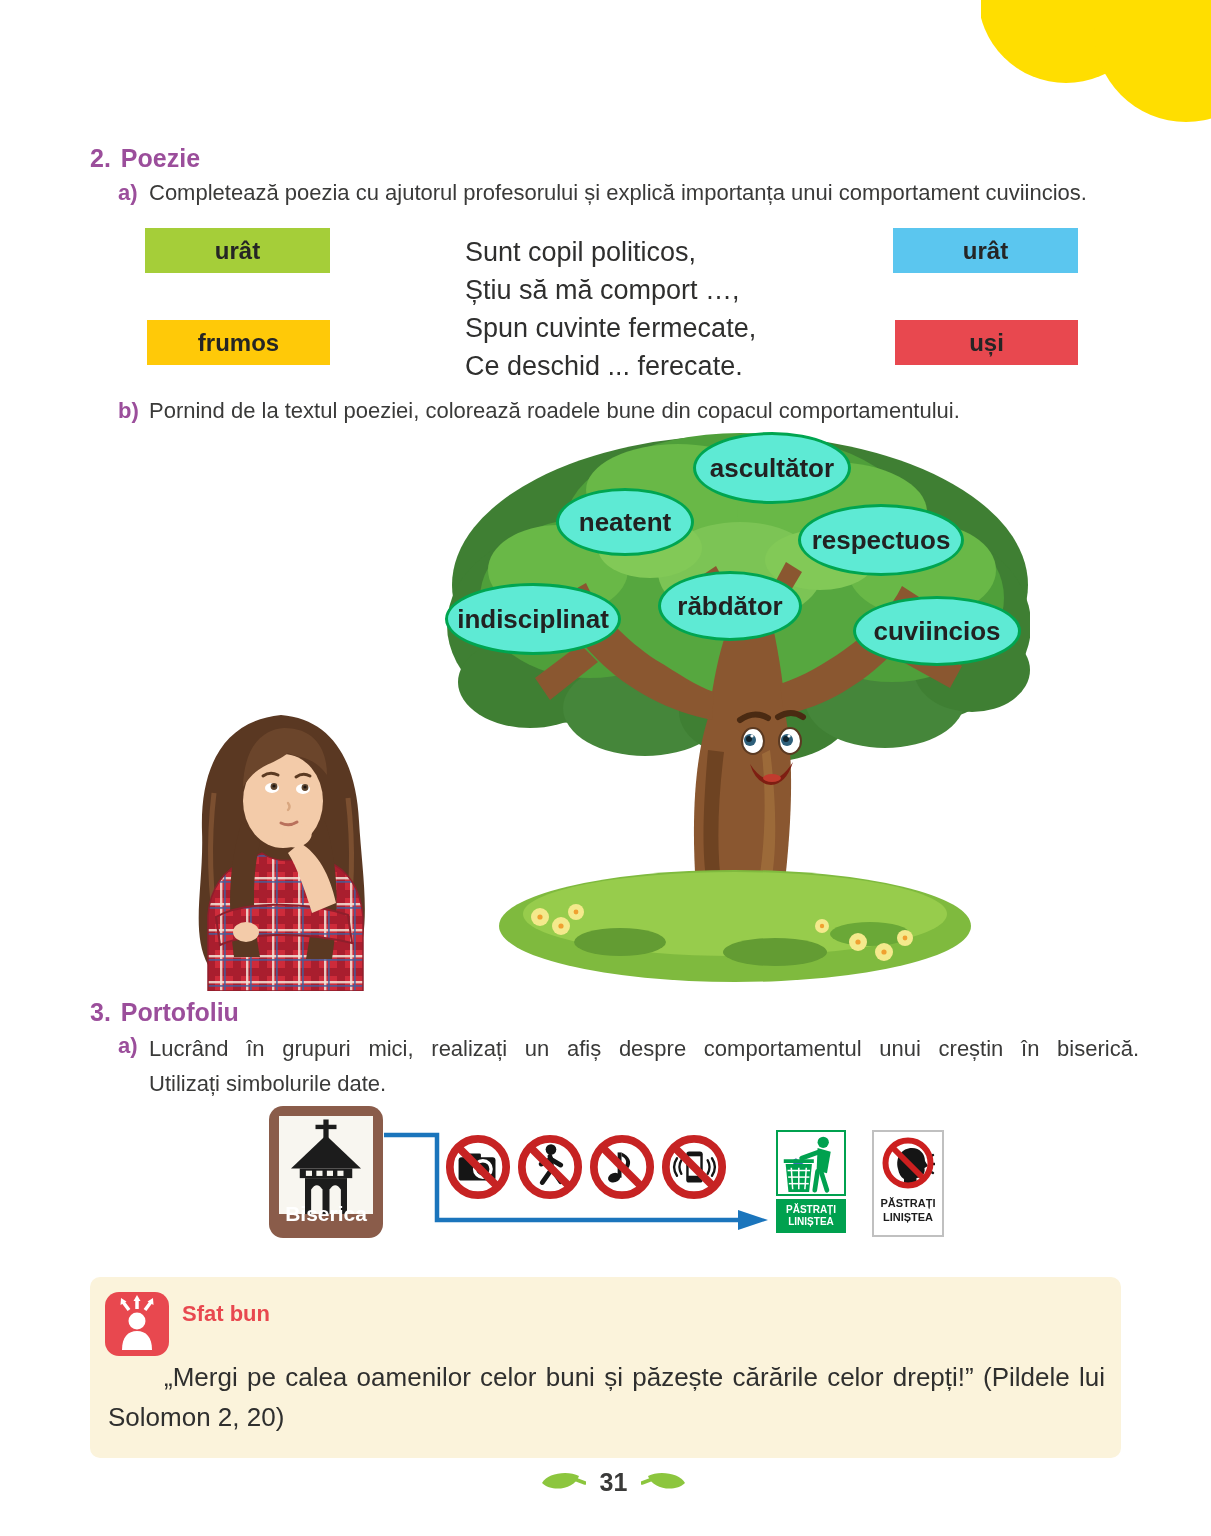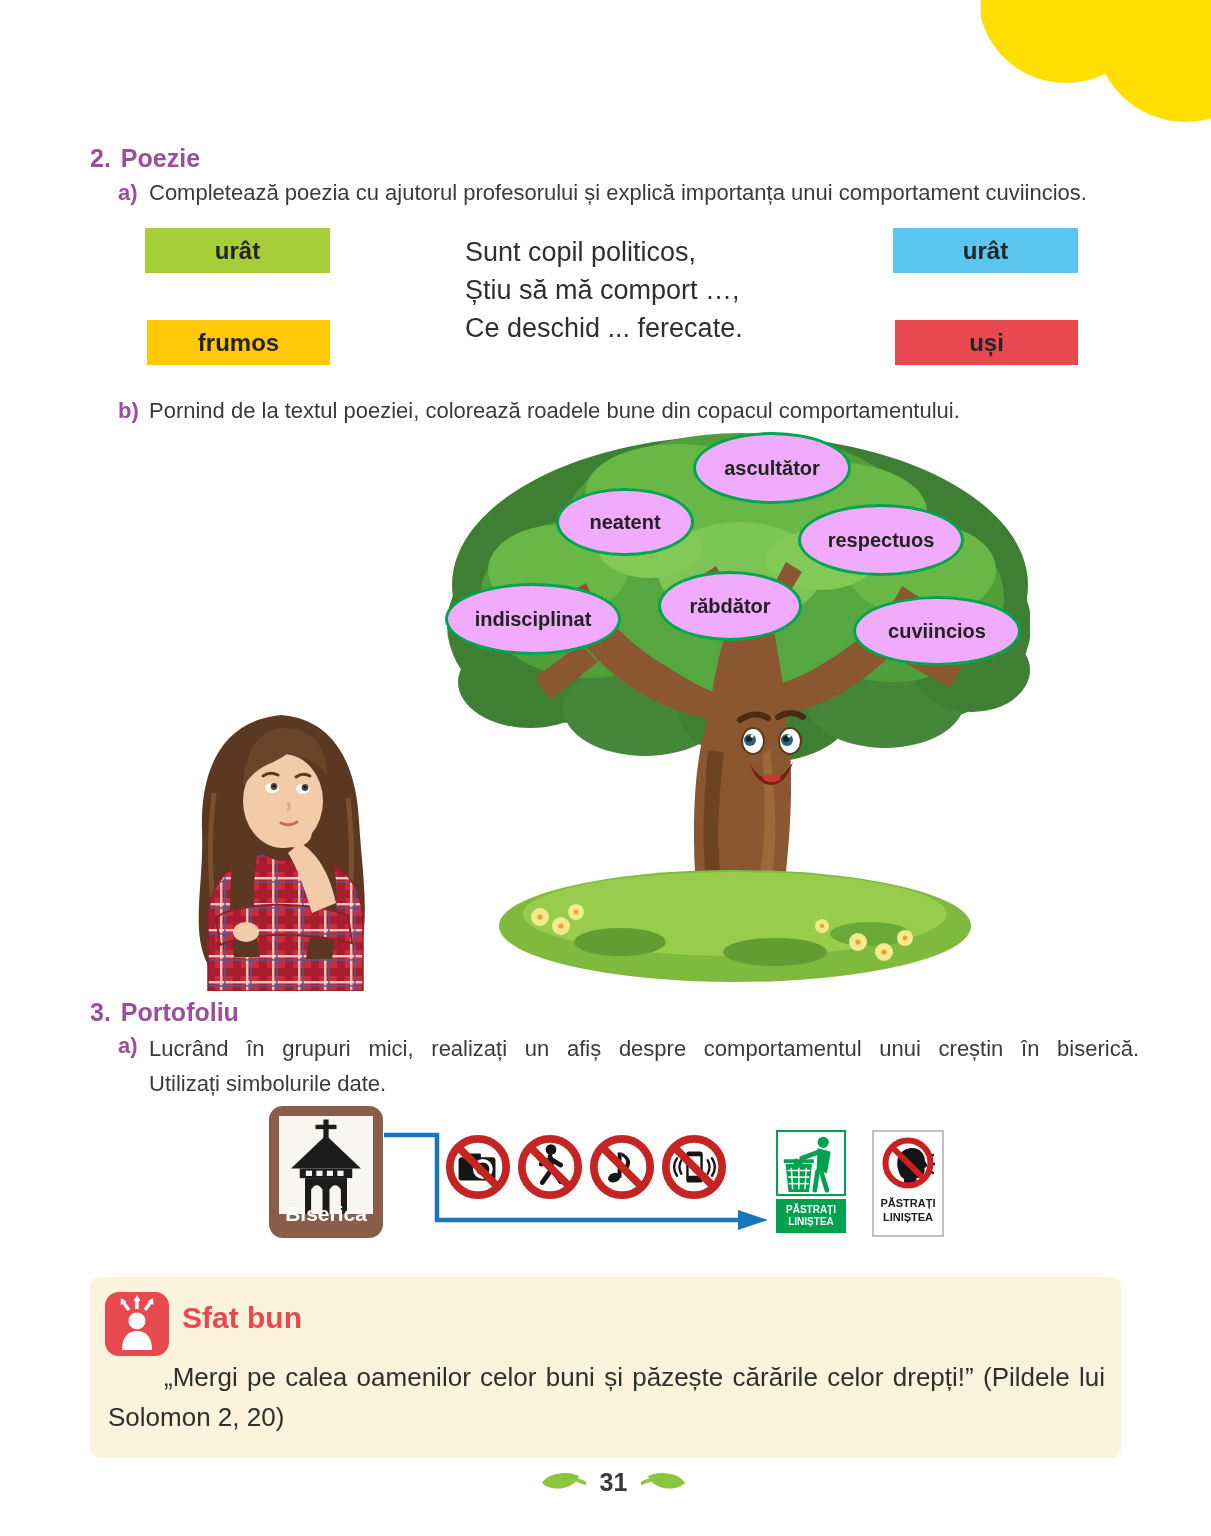--- a/index.html
+++ b/index.html
@@ -13,23 +13,23 @@
   .task-label{font-weight:bold;color:#9b4e9b;width:31px;flex:0 0 31px;}
 
   
   .word-box{display:flex;align-items:center;justify-content:center;
             font-size:24px;font-weight:bold;color:#252525;}
 
   
   .poem{font-size:27px;line-height:38px;color:#2f2f2e;}
 
   
-  .oval{position:absolute;background:#f0abfc;border:3px solid #00a550;border-radius:50%;
+  .oval{position:absolute;background:#5eead4;border:3px solid #00a550;border-radius:50%;
         display:flex;align-items:center;justify-content:center;
-        font-size:20px;font-weight:bold;color:#222;white-space:nowrap;}
+        font-size:26px;font-weight:bold;color:#222;white-space:nowrap;}
 
   
   .just-line{width:990px;text-align:justify;text-align-last:justify;}
 
   
   .church-sign{width:114px;height:132px;background:#8a5c4a;border-radius:14px;}
   .church-inner{position:absolute;left:10px;top:10px;width:94px;height:98px;background:#f8f6f0;}
   .church-label{position:absolute;left:0;right:0;bottom:12px;text-align:center;
                 color:#fff;font-size:21px;font-weight:600;}
 
@@ -38,21 +38,21 @@
   .clean-top{width:66px;height:62px;background:#fff;border:2px solid #00a14f;}
   .clean-label{margin-top:3px;width:70px;height:34px;background:#00a14f;color:#fff;
                display:flex;flex-direction:column;align-items:center;justify-content:center;
                font-size:10px;font-weight:bold;line-height:12px;}
   .quiet-sign{width:68px;height:103px;background:#fff;border:2px solid #c0c0c0;
               display:flex;flex-direction:column;align-items:center;}
   .quiet-text{color:#1c1c1c;font-size:11px;font-weight:bold;line-height:14px;text-align:center;}
 
   
   .advice-box{width:1031px;height:181px;background:#fbf3db;border-radius:10px;}
-  .advice-title{position:absolute;left:92px;top:24px;color:#e8484f;font-size:30px;font-weight:bold;}
+  .advice-title{position:absolute;left:92px;top:24px;color:#e8484f;font-size:22px;font-weight:bold;}
   .advice-quote{position:absolute;left:18px;top:80px;width:997px;font-size:26px;line-height:40px;
                 color:#2f2f2e;text-align:justify;text-indent:56px;}
 
   
   .footer{left:0;right:0;top:1468px;display:flex;align-items:center;justify-content:center;gap:14px;padding-left:16px;}
   .page-num{font-size:25px;font-weight:bold;color:#3a3a39;}
 </style>
 </head>
 <body>
 
@@ -77,20 +77,21 @@
   </div>
 
   <div class="abs word-box" style="left: 145px; top: 228px; width: 185px; height: 45px; background-color: rgb(165, 206, 57);">urât</div>
   <div class="abs word-box" style="left: 147px; top: 320px; width: 183px; height: 45px; background-color: rgb(255, 201, 8);">frumos</div>
   <div class="abs word-box" style="left: 893px; top: 228px; width: 185px; height: 45px; background-color: rgb(91, 198, 239);">urât</div>
   <div class="abs word-box" style="left: 895px; top: 320px; width: 183px; height: 45px; background-color: rgb(232, 72, 79);">uși</div>
 
   <div class="abs poem" style="left:465px;top:233px">
     <div>Sunt copil politicos,</div>
     <div>Știu să mă comport …,</div>
+    <div>Spun cuvinte fermecate,</div>
     <div>Ce deschid ... ferecate.</div>
   </div>
 
   <div class="abs task-row" style="left:118px;top:396px;width:1020px">
     <span class="task-label">b)</span>
     <span>Pornind de la textul poeziei, colorează roadele bune din copacul comportamentului.</span>
   </div>
 
   <div class="abs" style="left:440px;top:420px;width:590px;height:580px">
     <svg width="590" height="580" viewBox="0 0 590 580">

